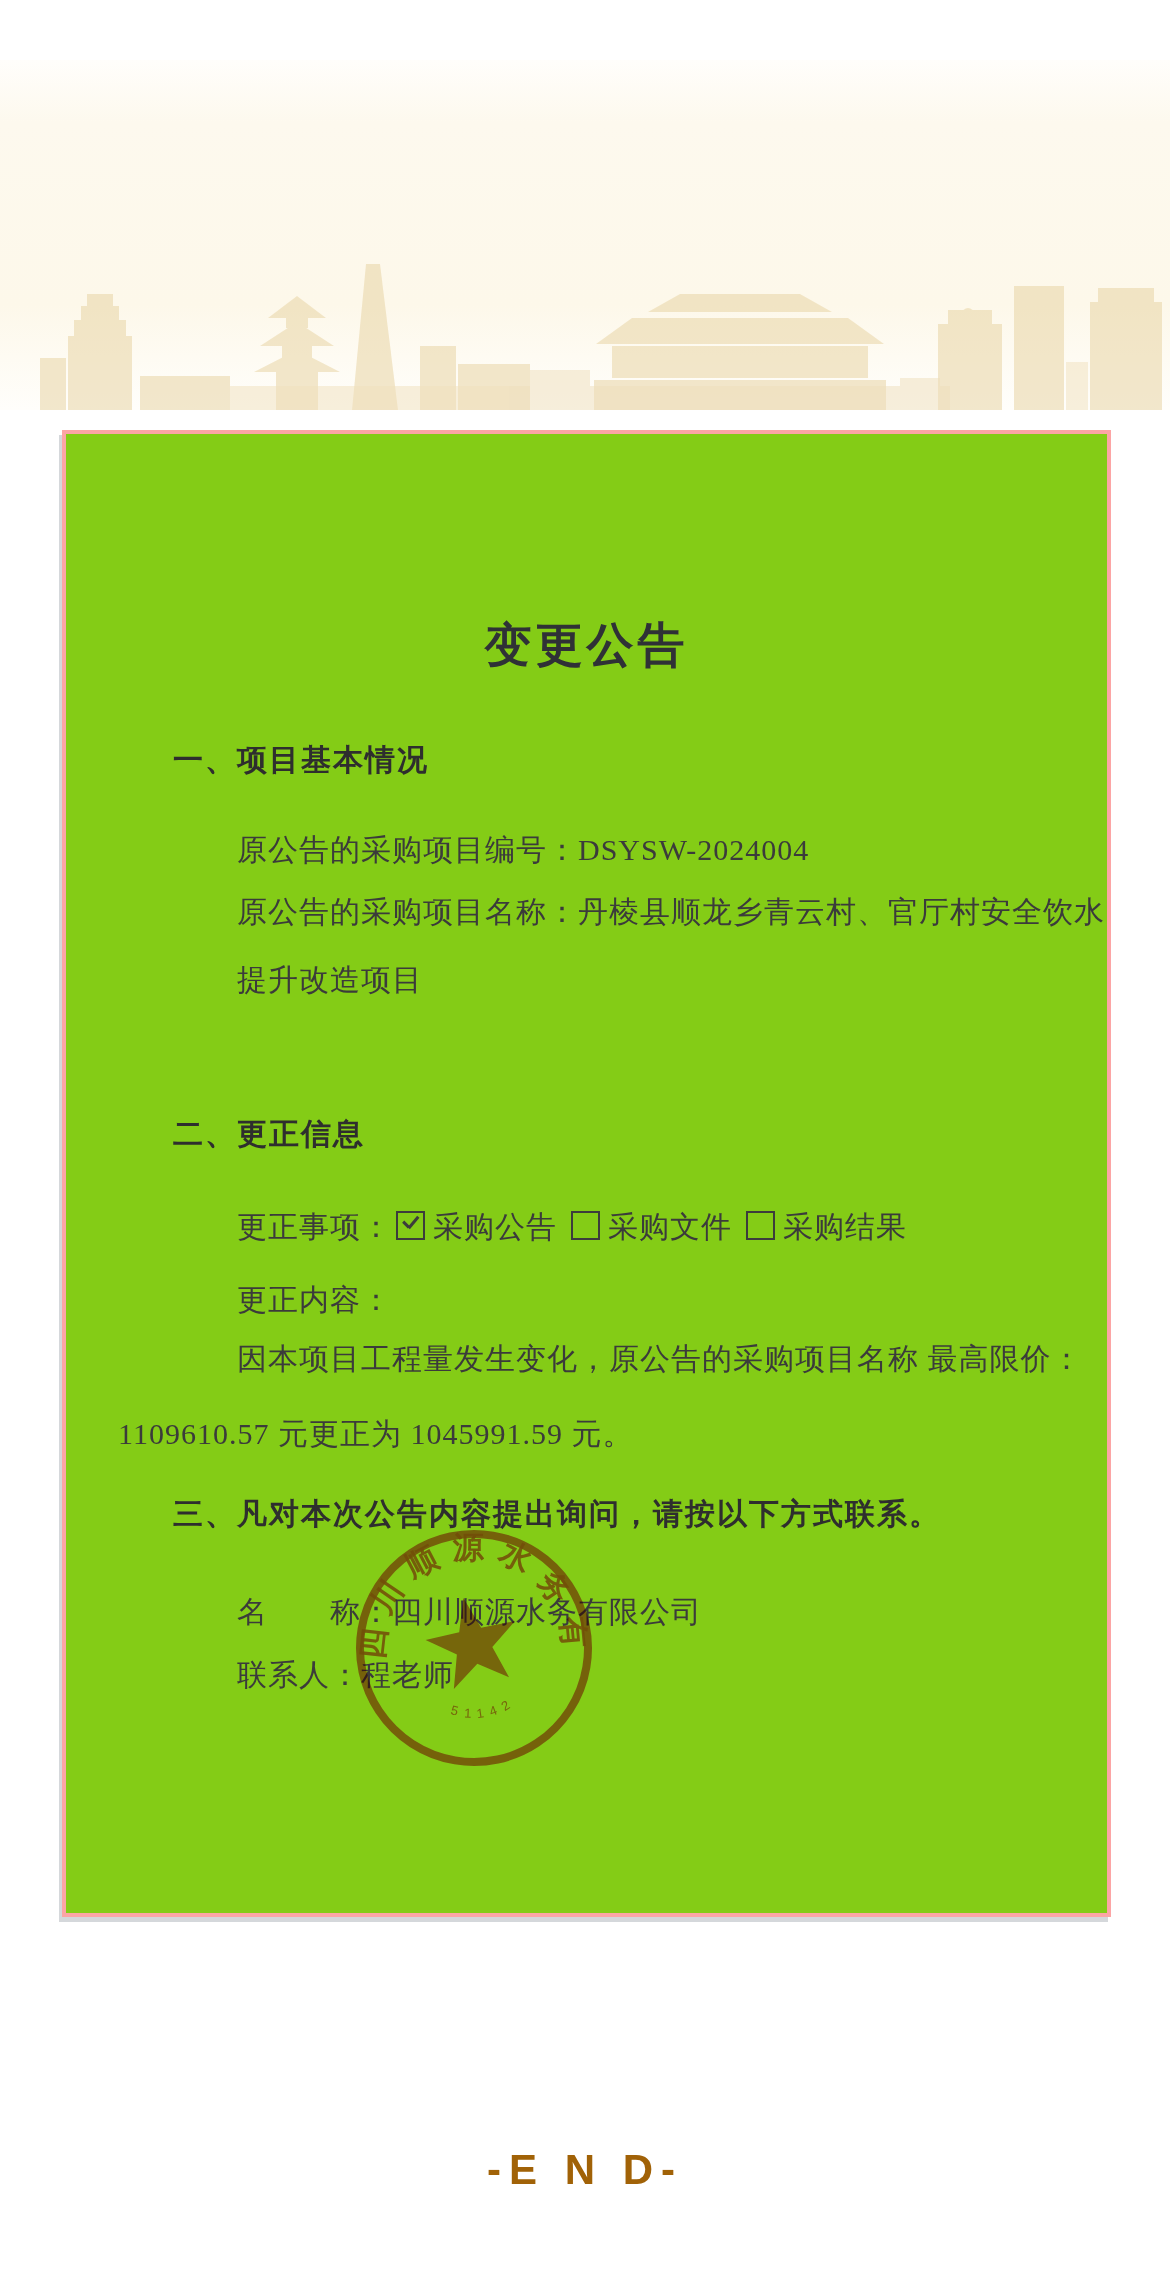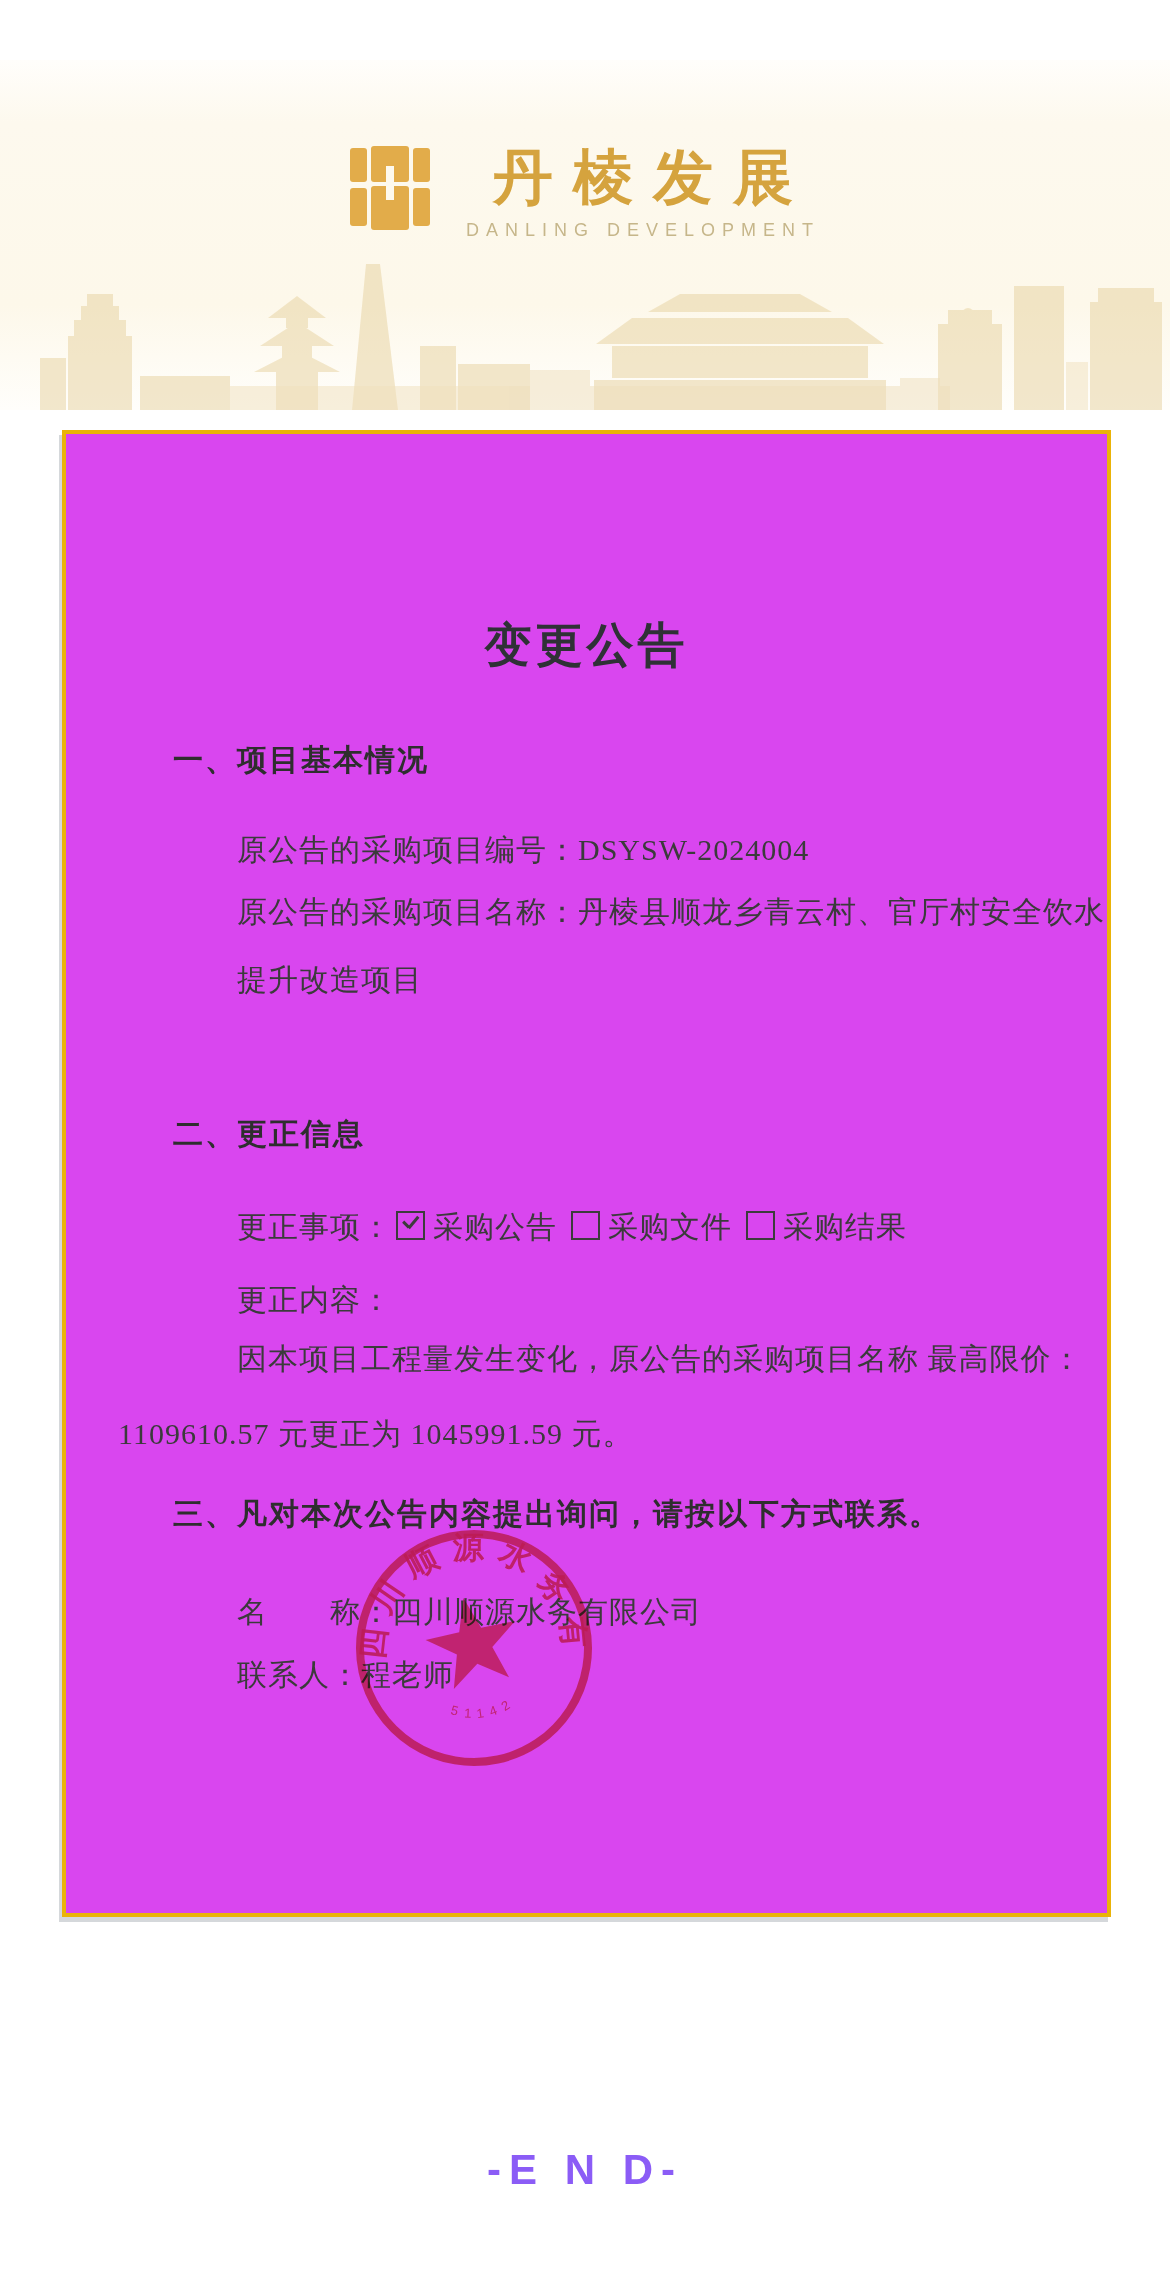--- a/index.html
+++ b/index.html
@@ -11,22 +11,22 @@
     background:linear-gradient(180deg,#fffefb 0%,#fdf9ee 18%,#fdf8ea 70%,#fffefb 100%);}
   .brand-row{position:absolute;left:0;top:146px;width:1170px;display:flex;justify-content:center;align-items:flex-start;gap:34px;}
   .brand-text{display:flex;flex-direction:column;align-items:center;}
   .brand-name{font-family:"Liberation Serif","DejaVu Serif",serif;font-weight:700;font-size:60px;line-height:64px;
     color:#d5a33e;letter-spacing:20px;text-indent:20px;white-space:nowrap;}
   .brand-sub{margin-top:10px;font-family:"Liberation Sans","DejaVu Sans",sans-serif;font-size:18px;color:#c8b araea;
     color:#c6b68a;letter-spacing:7px;white-space:nowrap;}
   .skyline{position:absolute;left:0;top:258px;width:1170px;height:152px;}
 
   
-  .doc-box{position:absolute;left:62px;top:430px;width:1041px;height:1479px;background:#d946ef;
-    border:4px solid #eab308;box-shadow:-3px 5px 0 0 #2d3b4c33;}
+  .doc-box{position:absolute;left:62px;top:430px;width:1041px;height:1479px;background:#84cc16;
+    border:4px solid #fca5a5;box-shadow:-3px 5px 0 0 #2d3b4c33;}
   .doc-title{position:absolute;left:0;top:180px;width:100%;text-align:center;
     font-weight:700;font-size:47px;letter-spacing:4px;color:#2f3136;}
   .sec-heading{position:absolute;left:107px;white-space:nowrap;
     font-family:"Liberation Sans","DejaVu Sans",sans-serif;font-weight:700;font-size:30px;
     letter-spacing:2px;color:#2e2e2e;line-height:38px;}
   .body-line{position:absolute;left:171px;white-space:nowrap;
     font-size:30px;letter-spacing:1px;color:#3b3b3b;line-height:38px;}
   .body-line.flush{left:52px;margin-top:12px;}
 
   
@@ -34,49 +34,29 @@
   .cbox:first-of-type{margin-left:4px;}
   .cbox .tick{position:absolute;left:4px;top:10px;width:8px;height:3px;background:#3c3c3c;transform:rotate(45deg);}
   .cbox .tick2{position:absolute;left:8px;top:8px;width:15px;height:3px;background:#3c3c3c;transform:rotate(-50deg);}
 
   
   .stamp{position:absolute;left:283px;top:1089px;width:250px;height:250px;mix-blend-mode:multiply;opacity:.92;}
 
   
   .end-label{position:absolute;left:0;top:2146px;width:1170px;text-align:center;
     font-family:"Liberation Sans","DejaVu Sans",sans-serif;font-weight:700;font-size:42px;
-    letter-spacing:8px;color:#8b5cf6;}
+    letter-spacing:8px;color:#a16207;}
 </style>
 </head>
 <body>
 
 <div class="page">
 
   <div class="header-band"></div>
 
-  <div class="brand-row">
-    <span>
-      <svg width="82" height="84" viewBox="0 0 82 84">
-        <g fill="#e2ac4a">
-          <rect x="0" y="2" width="17" height="34" rx="3"></rect>
-          <rect x="21" y="0" width="38" height="36" rx="3"></rect>
-          <rect x="63" y="2" width="17" height="34" rx="3"></rect>
-          <rect x="0" y="42" width="17" height="38" rx="3"></rect>
-          <rect x="21" y="40" width="38" height="44" rx="3"></rect>
-          <rect x="63" y="42" width="17" height="38" rx="3"></rect>
-        </g>
-        <rect x="36" y="20" width="8" height="16" fill="#fdf9ee"></rect>
-        <rect x="36" y="40" width="8" height="14" fill="#fdf9ee"></rect>
-      </svg>
-    </span>
-    <span class="brand-text">
-      <span class="brand-name">丹棱发展</span>
-      <span class="brand-sub">DANLING DEVELOPMENT</span>
-    </span>
-  </div>
 
   <svg class="skyline" viewBox="0 0 1170 152" preserveAspectRatio="none">
     <g fill="#e9d5a6" opacity="0.55">
       <rect x="40" y="100" width="26" height="52"></rect>
       <rect x="68" y="78" width="64" height="74"></rect>
       <rect x="74" y="62" width="52" height="18"></rect>
       <rect x="81" y="48" width="38" height="16"></rect>
       <rect x="87" y="36" width="26" height="14"></rect>
       <rect x="140" y="118" width="90" height="34"></rect>
       <polygon points="366,6 380,6 398,152 352,152"></polygon>

